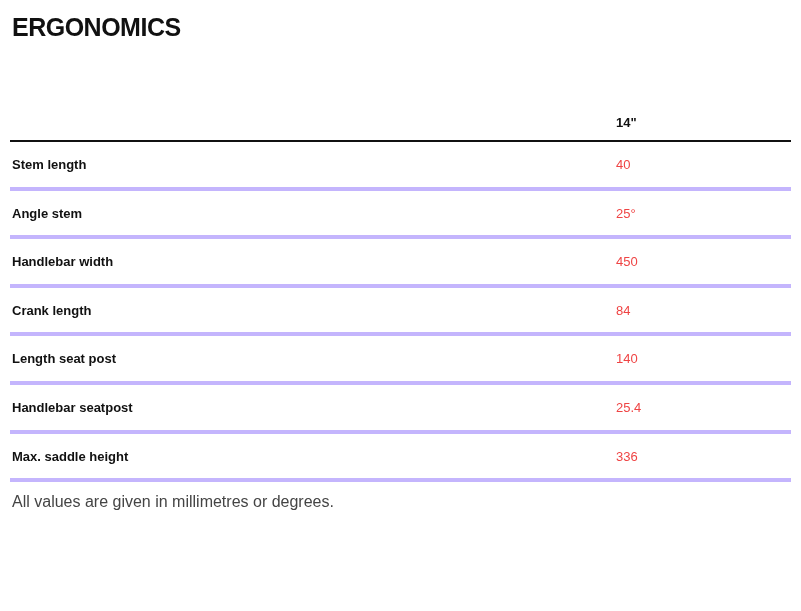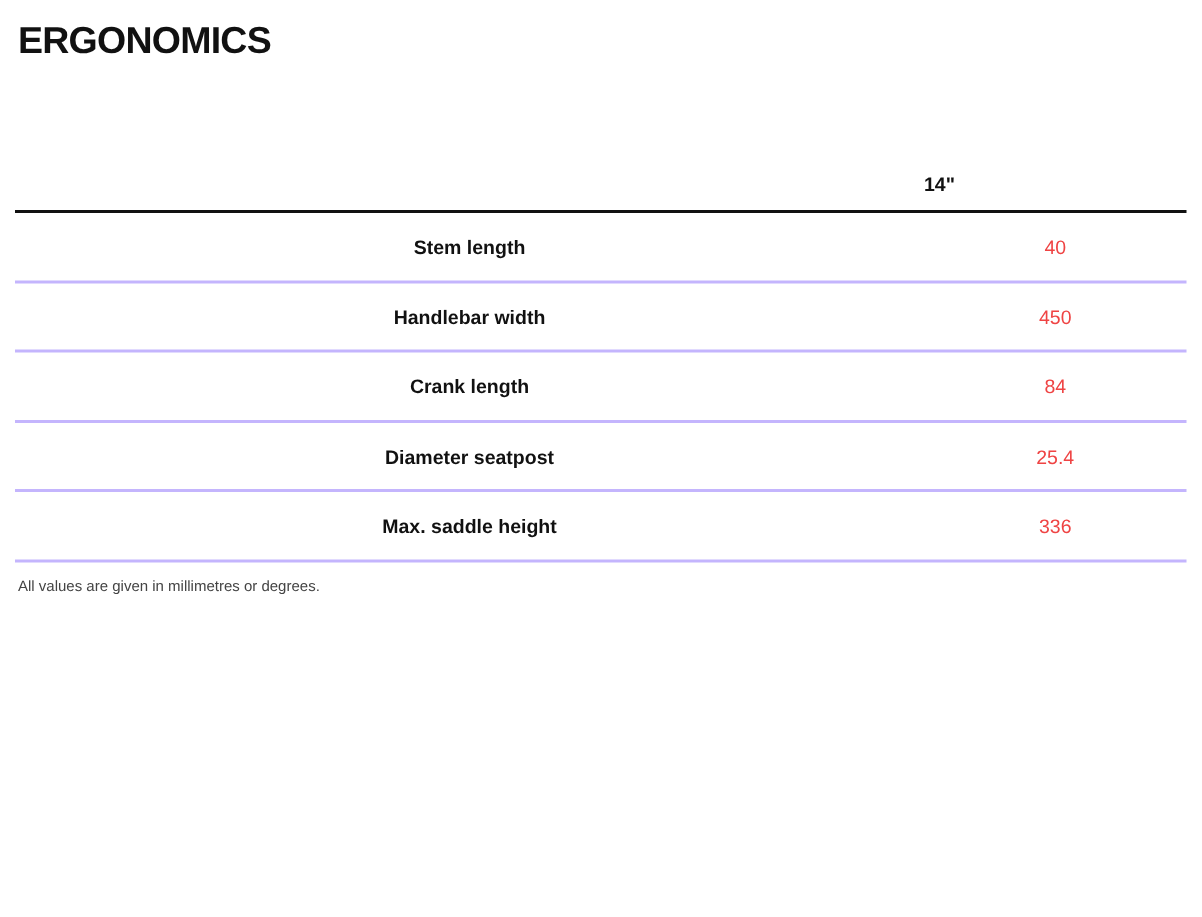--- a/index.html
+++ b/index.html
@@ -48,35 +48,34 @@
     border-bottom: 2px solid #111111;
     vertical-align: bottom;
     height: 34px;
   }
   .spec-table thead th.head-label {
     padding-left: 2px;
   }
   .spec-table tbody td {
     font-size: 13px;
     padding: 15px 0 14px 2px;
-    border-bottom: 2px solid #c4b5fd;
+    border-bottom: 4px solid #c4b5fd;
     vertical-align: middle;
     line-height: 1.2;
-    text-align: center;
   }
   .spec-table tbody td.cell-label {
     font-weight: bold;
     color: #111111;
   }
   .spec-table tbody td.cell-value {
     font-weight: normal;
     color: #ef4444;
   }
   .footnote {
-    font-size: 10px;
+    font-size: 16px;
     color: #444444;
     margin-top: 11px;
     padding-left: 2px;
   }
 </style>
 </head>
 <body>
 
 <div class="page">
 
@@ -92,29 +91,37 @@
         <th class="head-label"></th>
         <th class="head-value">14"</th>
       </tr>
     </thead>
     <tbody>
       <tr>
         <td class="cell-label">Stem length</td>
         <td class="cell-value">40</td>
       </tr>
       <tr>
+        <td class="cell-label">Angle stem</td>
+        <td class="cell-value">25°</td>
+      </tr>
+      <tr>
         <td class="cell-label">Handlebar width</td>
         <td class="cell-value">450</td>
       </tr>
       <tr>
         <td class="cell-label">Crank length</td>
         <td class="cell-value">84</td>
       </tr>
       <tr>
-        <td class="cell-label">Diameter seatpost</td>
+        <td class="cell-label">Length seat post</td>
+        <td class="cell-value">140</td>
+      </tr>
+      <tr>
+        <td class="cell-label">Handlebar seatpost</td>
         <td class="cell-value">25.4</td>
       </tr>
       <tr>
         <td class="cell-label">Max. saddle height</td>
         <td class="cell-value">336</td>
       </tr>
     </tbody>
   </table>
 
   <div class="footnote">All values are given in millimetres or degrees.</div>

